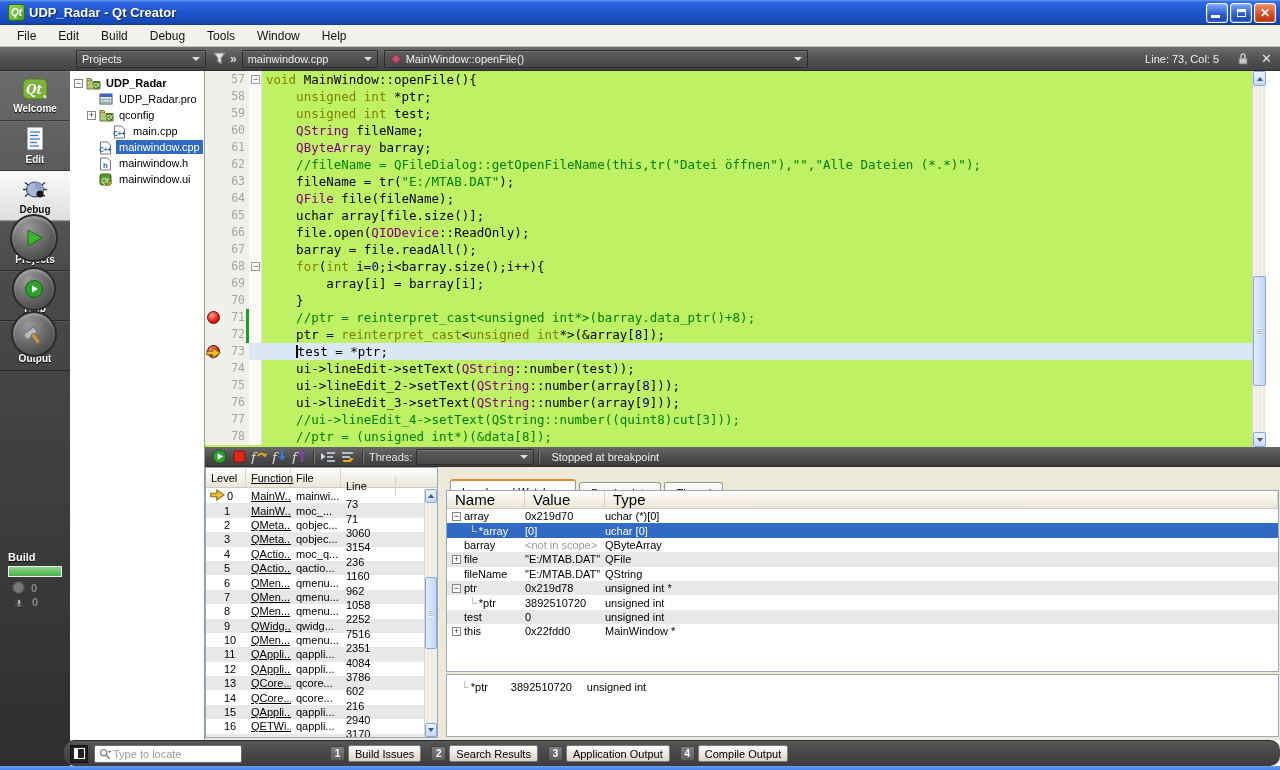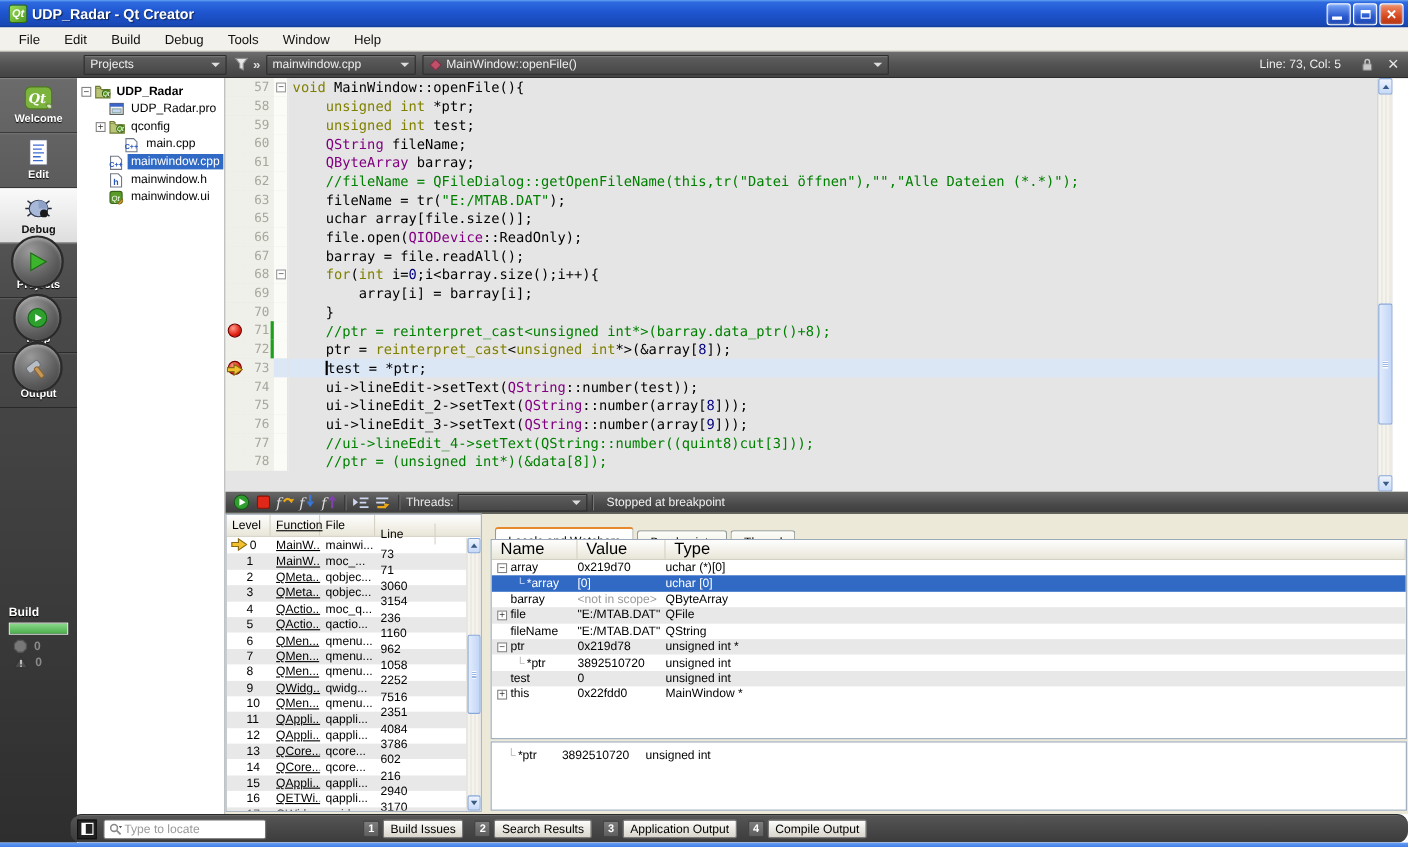--- a/index.html
+++ b/index.html
@@ -61,21 +61,21 @@
     border-right:1px solid #9a9a9a; padding-top:4px; overflow:hidden; }
   .tree-row { height:16px; display:flex; align-items:center; font-size:11px; color:#000; white-space:nowrap; }
   .tree-row .exp { width:9px; height:9px; border:1px solid #848484; background:#fff; color:#333;
     font-size:9px; line-height:7px; text-align:center; margin-right:3px; flex:none; }
   .tree-row .ticon { width:14px; height:13px; margin-right:3px; flex:none; }
   .tree-row .tlabel { padding:1px 3px; }
   .tree-row.selected .tlabel { background:#316ac5; color:#fff; }
   .tree-row.bold .tlabel { font-weight:bold; }
 
   
-  .editor { position:absolute; left:205px; top:71px; width:1061px; height:376px; background:#e5e5e5; overflow:hidden; }
+  .editor { position:absolute; left:205px; top:71px; width:1061px; height:376px; background:#bef264; overflow:hidden; }
   .ed-row { display:flex; height:17px; line-height:17px; font-family:"DejaVu Sans Mono",monospace; font-size:12.5px; white-space:pre; }
   .ed-bp { width:17px; background:#f0f0ea; position:relative; flex:none; }
   .ed-num { width:27px; background:#f0f0ea; color:#a6a69c; text-align:right; padding-right:4px; font-size:11.5px; position:relative; flex:none; }
   .ed-fold { width:13px; background:#fbfbf8; border-right:1px solid #e4e4dc; position:relative; flex:none; }
   .ed-code { flex:1; padding-left:4px; color:#000; }
   .ed-row.current .ed-code, .ed-row.current .ed-fold { background:#dbe7f5; }
   .tok-k { color:#808000; } .tok-t { color:#800080; } .tok-s { color:#008000; }
   .tok-c { color:#008000; } .tok-n { color:#000080; } .tok-p { color:#000; }
   .caret { display:inline-block; width:1.5px; height:13px; background:#000; vertical-align:-2px; }
   .bp-dot { position:absolute; left:2px; top:2px; width:13px; height:13px; border-radius:50%;
@@ -403,20 +403,21 @@
 
   <div class="editor">
     <div id="ed-lines">
         <div class="ed-row"><div class="ed-bp"></div><div class="ed-num">57</div><div class="ed-fold"><div class="fold-box">−</div></div><div class="ed-code"><span class="tok-k">void</span><span class="tok-p"> MainWindow::openFile(){</span></div></div>
         <div class="ed-row"><div class="ed-bp"></div><div class="ed-num">58</div><div class="ed-fold"></div><div class="ed-code"><span class="tok-p">    </span><span class="tok-k">unsigned int</span><span class="tok-p"> *ptr;</span></div></div>
         <div class="ed-row"><div class="ed-bp"></div><div class="ed-num">59</div><div class="ed-fold"></div><div class="ed-code"><span class="tok-p">    </span><span class="tok-k">unsigned int</span><span class="tok-p"> test;</span></div></div>
         <div class="ed-row"><div class="ed-bp"></div><div class="ed-num">60</div><div class="ed-fold"></div><div class="ed-code"><span class="tok-p">    </span><span class="tok-t">QString</span><span class="tok-p"> fileName;</span></div></div>
         <div class="ed-row"><div class="ed-bp"></div><div class="ed-num">61</div><div class="ed-fold"></div><div class="ed-code"><span class="tok-p">    </span><span class="tok-t">QByteArray</span><span class="tok-p"> barray;</span></div></div>
         <div class="ed-row"><div class="ed-bp"></div><div class="ed-num">62</div><div class="ed-fold"></div><div class="ed-code"><span class="tok-p">    </span><span class="tok-c">//fileName = QFileDialog::getOpenFileName(this,tr("Datei öffnen"),"","Alle Dateien (*.*)");</span></div></div>
         <div class="ed-row"><div class="ed-bp"></div><div class="ed-num">63</div><div class="ed-fold"></div><div class="ed-code"><span class="tok-p">    fileName = tr(</span><span class="tok-s">"E:/MTAB.DAT"</span><span class="tok-p">);</span></div></div>
+        <div class="ed-row"><div class="ed-bp"></div><div class="ed-num">64</div><div class="ed-fold"></div><div class="ed-code"><span class="tok-p">    </span><span class="tok-t">QFile</span><span class="tok-p"> file(fileName);</span></div></div>
         <div class="ed-row"><div class="ed-bp"></div><div class="ed-num">65</div><div class="ed-fold"></div><div class="ed-code"><span class="tok-p">    uchar array[file.size()];</span></div></div>
         <div class="ed-row"><div class="ed-bp"></div><div class="ed-num">66</div><div class="ed-fold"></div><div class="ed-code"><span class="tok-p">    file.open(</span><span class="tok-t">QIODevice</span><span class="tok-p">::ReadOnly);</span></div></div>
         <div class="ed-row"><div class="ed-bp"></div><div class="ed-num">67</div><div class="ed-fold"></div><div class="ed-code"><span class="tok-p">    barray = file.readAll();</span></div></div>
         <div class="ed-row"><div class="ed-bp"></div><div class="ed-num">68</div><div class="ed-fold"><div class="fold-box">−</div></div><div class="ed-code"><span class="tok-p">    </span><span class="tok-k">for</span><span class="tok-p">(</span><span class="tok-k">int</span><span class="tok-p"> i=</span><span class="tok-n">0</span><span class="tok-p">;i&lt;barray.size();i++){</span></div></div>
         <div class="ed-row"><div class="ed-bp"></div><div class="ed-num">69</div><div class="ed-fold"></div><div class="ed-code"><span class="tok-p">        array[i] = barray[i];</span></div></div>
         <div class="ed-row"><div class="ed-bp"></div><div class="ed-num">70</div><div class="ed-fold"></div><div class="ed-code"><span class="tok-p">    }</span></div></div>
         <div class="ed-row"><div class="ed-bp"><div class="bp-dot"></div></div><div class="ed-num">71<div class="changebar"></div></div><div class="ed-fold"></div><div class="ed-code"><span class="tok-p">    </span><span class="tok-c">//ptr = reinterpret_cast&lt;unsigned int*&gt;(barray.data_ptr()+8);</span></div></div>
         <div class="ed-row"><div class="ed-bp"></div><div class="ed-num">72<div class="changebar"></div></div><div class="ed-fold"></div><div class="ed-code"><span class="tok-p">    ptr = </span><span class="tok-k">reinterpret_cast</span><span class="tok-p">&lt;</span><span class="tok-k">unsigned int</span><span class="tok-p">*&gt;(&amp;array[</span><span class="tok-n">8</span><span class="tok-p">]);</span></div></div>
         <div class="ed-row current"><div class="ed-bp"><div class="bp-dot"></div><div class="bp-arrow"><svg width="15" height="12" viewBox="0 0 10 8">
                 <path d="M0.5 2.8 h4 v-2.2 l5 3.4 -5 3.4 v-2.2 h-4 z" fill="#f0c030" stroke="#8a6a10" stroke-width="0.7"></path>

